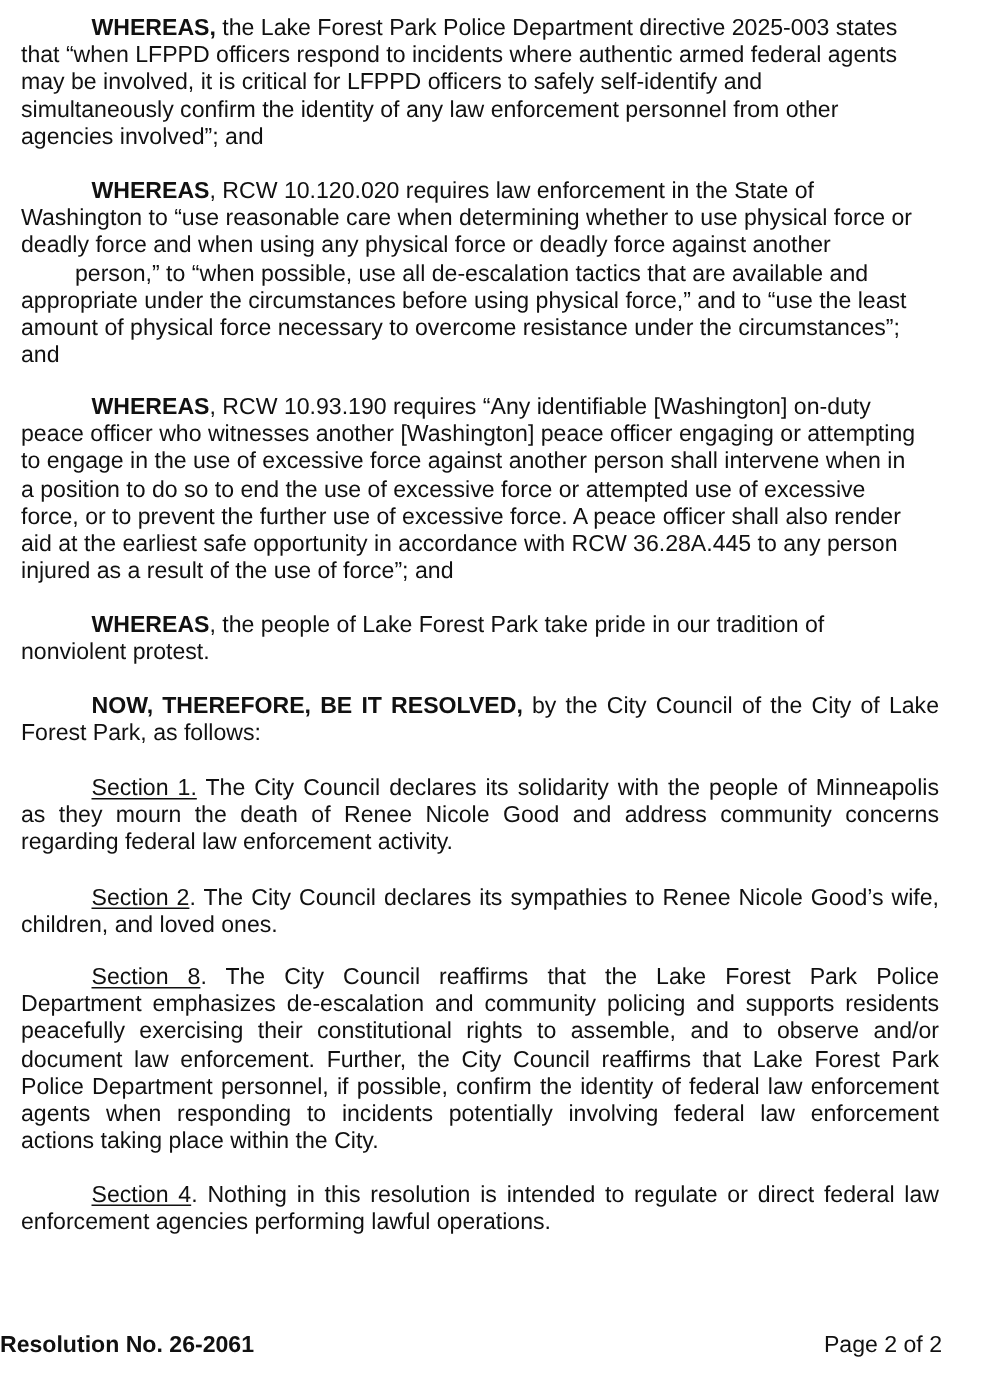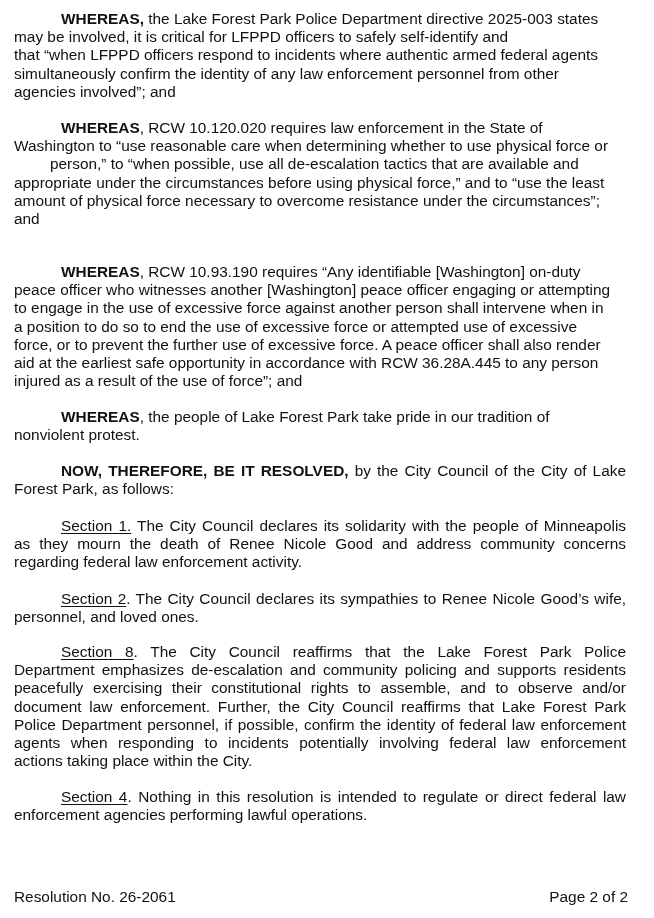--- a/index.html
+++ b/index.html
@@ -11,38 +11,39 @@
   }
   .page { position: absolute; left: 0; top: 0; width: 654px; height: 918px; }
   .para { position: absolute; left: 14px; width: 612px; }
   .line { display: block; height: 18.2px; line-height: 18.2px; white-space: nowrap; }
   .line.j { text-align: justify; text-align-last: justify; white-space: normal; overflow: hidden; }
   .line.first { padding-left: 47px; }
   .line.last { text-align: left; text-align-last: left; }
   .bold { font-weight: bold; }
   .ul { text-decoration: underline; text-underline-offset: 2px; }
   .footer { position: absolute; top: 888px; font-size: 15.4px; line-height: 18px; }
-  .footer.left { left: 14px; }
+  .footer.left { left: 0; font-weight: bold; }
   .footer.right { right: 26px; }
 </style>
 </head>
 <body>
 
 <div class="page">
   <div id="body">
       <div class="para" style="top: 10px;">
         <span class="line first"><span class="bold">WHEREAS,</span><span style="white-space: pre-wrap;"> the Lake Forest Park Police Department directive 2025-003 states</span></span>
+        <span class="line"><span style="white-space: pre-wrap;">that “when LFPPD officers respond to incidents where authentic armed federal agents</span></span>
         <span class="line"><span style="white-space: pre-wrap;">may be involved, it is critical for LFPPD officers to safely self-identify and</span></span>
-        <span class="line"><span style="white-space: pre-wrap;">that “when LFPPD officers respond to incidents where authentic armed federal agents</span></span>
         <span class="line"><span style="white-space: pre-wrap;">simultaneously confirm the identity of any law enforcement personnel from other</span></span>
         <span class="line last"><span style="white-space: pre-wrap;">agencies involved”; and</span></span>
       </div>
       <div class="para" style="top: 119px;">
         <span class="line first"><span class="bold">WHEREAS</span><span style="white-space: pre-wrap;">, RCW 10.120.020 requires law enforcement in the State of</span></span>
         <span class="line"><span style="white-space: pre-wrap;">Washington to “use reasonable care when determining whether to use physical force or</span></span>
+        <span class="line"><span style="white-space: pre-wrap;">deadly force and when using any physical force or deadly force against another</span></span>
         <span class="line"><span style="white-space: pre-wrap; margin-left: 36px;">person,” to “when possible, use all de-escalation tactics that are available and</span></span>
         <span class="line"><span style="white-space: pre-wrap;">appropriate under the circumstances before using physical force,” and to “use the least</span></span>
         <span class="line"><span style="white-space: pre-wrap;">amount of physical force necessary to overcome resistance under the circumstances”;</span></span>
         <span class="line last"><span style="white-space: pre-wrap;">and</span></span>
       </div>
       <div class="para" style="top: 263px;">
         <span class="line first"><span class="bold">WHEREAS</span><span style="white-space: pre-wrap;">, RCW 10.93.190 requires “Any identifiable [Washington] on-duty</span></span>
         <span class="line"><span style="white-space: pre-wrap;">peace officer who witnesses another [Washington] peace officer engaging or attempting</span></span>
         <span class="line"><span style="white-space: pre-wrap;">to engage in the use of excessive force against another person shall intervene when in</span></span>
         <span class="line"><span style="white-space: pre-wrap;">a position to do so to end the use of excessive force or attempted use of excessive</span></span>
@@ -58,21 +59,21 @@
         <span class="line j first"><span class="bold">NOW, THEREFORE, BE IT RESOLVED,</span><span style="white-space: pre-wrap;"> by the City Council of the City of Lake</span></span>
         <span class="line j last"><span style="white-space: pre-wrap;">Forest Park, as follows:</span></span>
       </div>
       <div class="para" style="top: 517px;">
         <span class="line j first"><span class="ul">Section 1.</span><span style="white-space: pre-wrap;"> The City Council declares its solidarity with the people of Minneapolis</span></span>
         <span class="line j"><span style="white-space: pre-wrap;">as they mourn the death of Renee Nicole Good and address community concerns</span></span>
         <span class="line j last"><span style="white-space: pre-wrap;">regarding federal law enforcement activity.</span></span>
       </div>
       <div class="para" style="top: 590px;">
         <span class="line j first"><span class="ul">Section 2</span><span style="white-space: pre-wrap;">. The City Council declares its sympathies to Renee Nicole Good’s wife,</span></span>
-        <span class="line j last"><span style="white-space: pre-wrap;">personnel, and loved ones.</span></span>
+        <span class="line j last"><span style="white-space: pre-wrap;">children, and loved ones.</span></span>
       </div>
       <div class="para" style="top: 643px;">
         <span class="line j first"><span class="ul">Section 8</span><span style="white-space: pre-wrap;">. The City Council reaffirms that the Lake Forest Park Police</span></span>
         <span class="line j"><span style="white-space: pre-wrap;">Department emphasizes de-escalation and community policing and supports residents</span></span>
         <span class="line j"><span style="white-space: pre-wrap;">peacefully exercising their constitutional rights to assemble, and to observe and/or</span></span>
         <span class="line j"><span style="white-space: pre-wrap;">document law enforcement. Further, the City Council reaffirms that Lake Forest Park</span></span>
         <span class="line j"><span style="white-space: pre-wrap;">Police Department personnel, if possible, confirm the identity of federal law enforcement</span></span>
         <span class="line j"><span style="white-space: pre-wrap;">agents when responding to incidents potentially involving federal law enforcement</span></span>
         <span class="line j last"><span style="white-space: pre-wrap;">actions taking place within the City.</span></span>
       </div>

